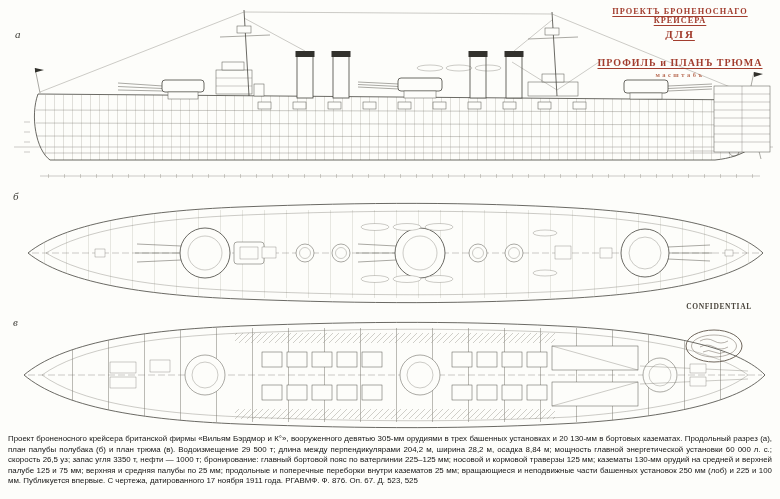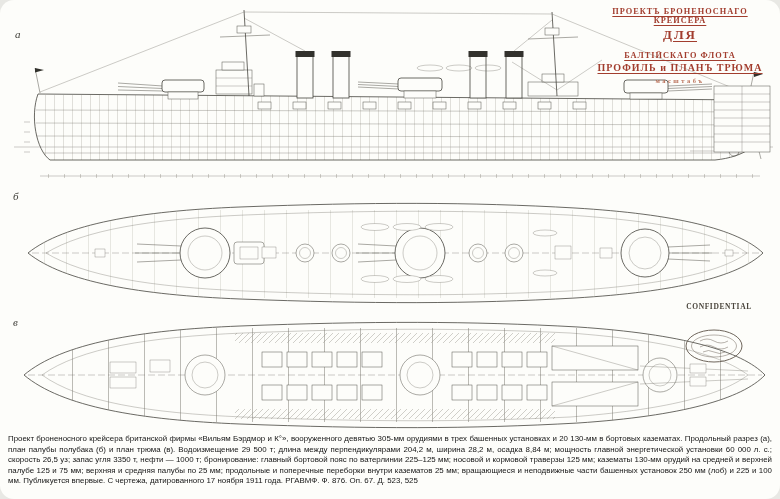--- a/index.html
+++ b/index.html
@@ -1,30 +1,30 @@
 <!DOCTYPE html>
 <html><head>
 <meta charset="utf-8">
 <style>
   html,body{margin:0;padding:0;background:#e8e8e4;}
   .page{position:relative;width:780px;height:499px;background:#fdfdfa;overflow:hidden;
-        font-family:"Liberation Serif",serif;border-radius:14px;}
+        font-family:"Liberation Serif",serif;}
   .page svg{position:absolute;top:0;left:0;}
   
   .s1{stroke:#45443e;stroke-width:0.8;fill:none;}
   .s2{stroke:#56544c;stroke-width:0.5;fill:none;}
   .s3{stroke:#6d6b62;stroke-width:0.35;fill:none;}
   .pf{fill:#fdfdfa;}
   .capfill{fill:#32312c;stroke:none;}
   
   .title-block{position:absolute;left:586px;top:7px;width:188px;text-align:center;
                color:#a23d2e;font-weight:bold;line-height:1.12;}
   .tl{display:block;text-decoration:underline;text-underline-offset:2px;letter-spacing:1px;}
   .tl1{font-size:8.3px;margin-bottom:2px;}
-  .tl2{font-size:13px;margin-bottom:9px;letter-spacing:2px;}
+  .tl2{font-size:11px;margin-bottom:17px;letter-spacing:2px;}
   .tl3{font-size:8.3px;margin-bottom:2px;}
   .tl4{font-size:10px;margin-bottom:3px;}
   .tl5{display:block;font-size:6.4px;color:#b96d55;text-decoration:none;letter-spacing:2.5px;}
   
   .view-label{position:absolute;font-style:italic;font-size:11px;color:#3c3b35;}
   .vl-a{left:15px;top:28px;}
   .vl-b{left:13px;top:190px;}
   .vl-v{left:13px;top:316px;}
   
   .confidential{position:absolute;left:662px;top:302px;width:114px;text-align:center;
@@ -317,21 +317,20 @@
       <ellipse cx="714" cy="346" rx="22.5" ry="11" fill="none" stroke="#6e655b" stroke-width="0.5"></ellipse>
       <path d="M700,341 q7,-4 14,0 q7,4 14,0" fill="none" stroke="#6e655b" stroke-width="0.5"></path>
       <path d="M700,347 q7,-4 14,0 q7,4 14,0" fill="none" stroke="#6e655b" stroke-width="0.5"></path>
       <path d="M703,352 q5.5,-3 11,0 q5.5,3 11,0" fill="none" stroke="#6e655b" stroke-width="0.5"></path>
     </g>
   </svg>
 
   <div class="title-block">
     <span class="tl tl1">ПРОЕКТЪ БРОНЕНОСНАГО КРЕЙСЕРА</span>
     <span class="tl tl2">ДЛЯ</span>
-    <span class="tl tl3">БАЛТІЙСКАГО ФЛОТА</span>
     <span class="tl tl4">ПРОФИЛЬ и ПЛАНЪ ТРЮМА</span>
     <span class="tl5">масштабъ</span>
   </div>
 
   <div class="view-label vl-a">а</div>
   <div class="view-label vl-b">б</div>
   <div class="view-label vl-v">в</div>
 
   <div class="confidential">CONFIDENTIAL</div>
 

